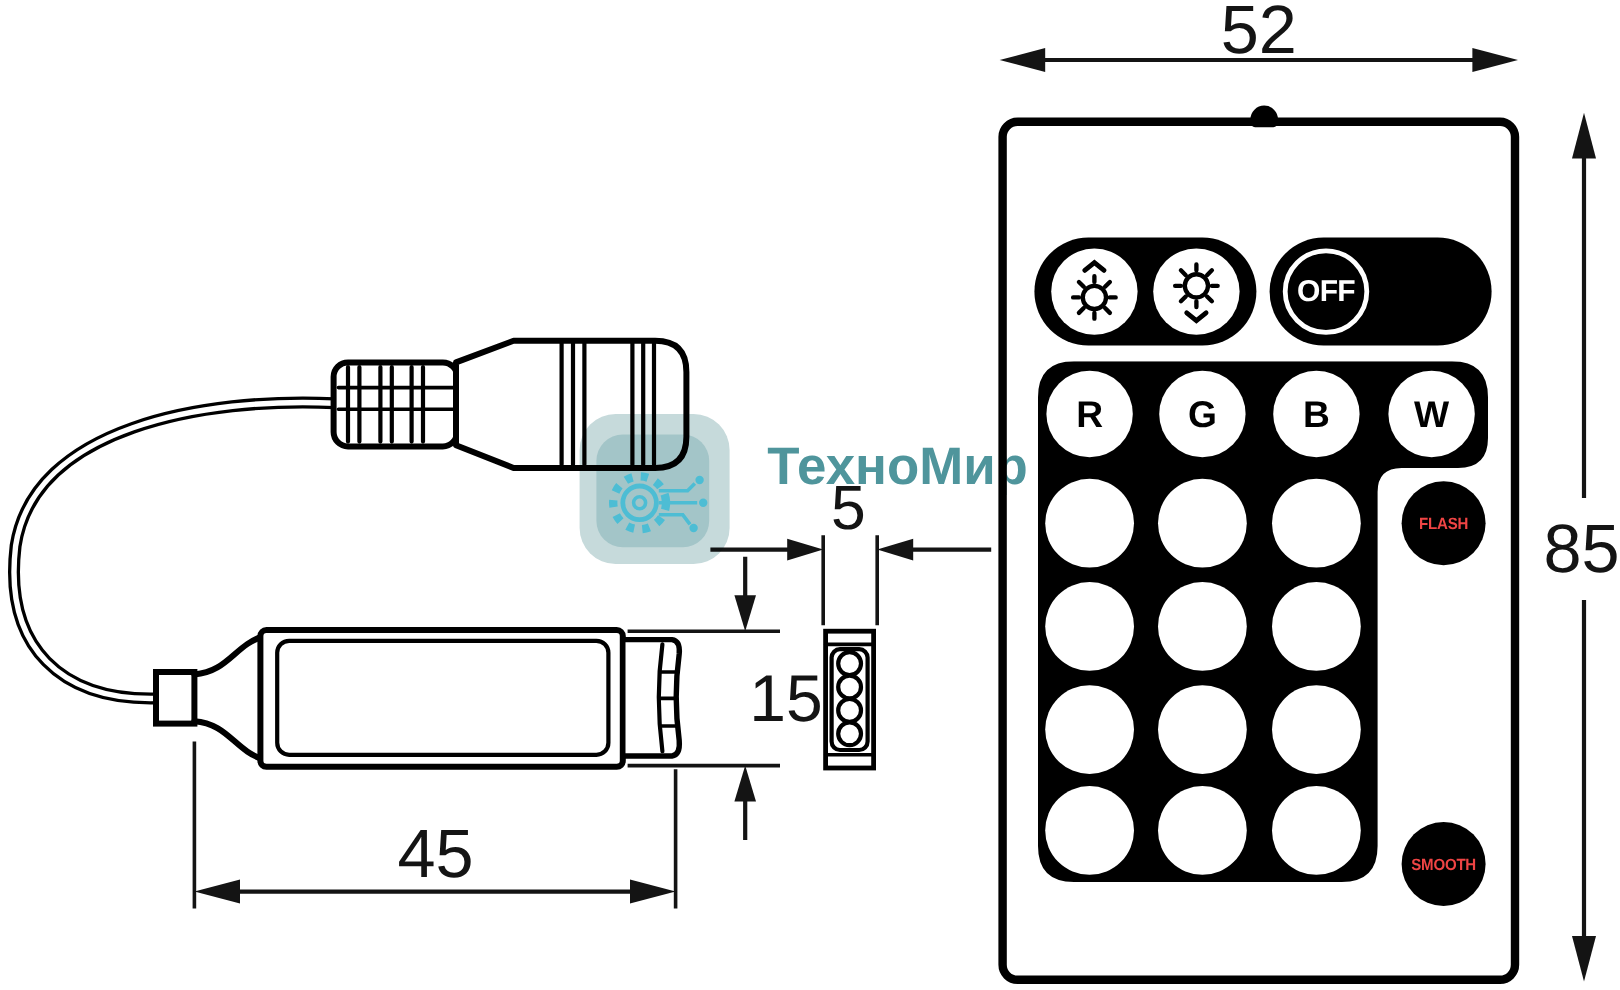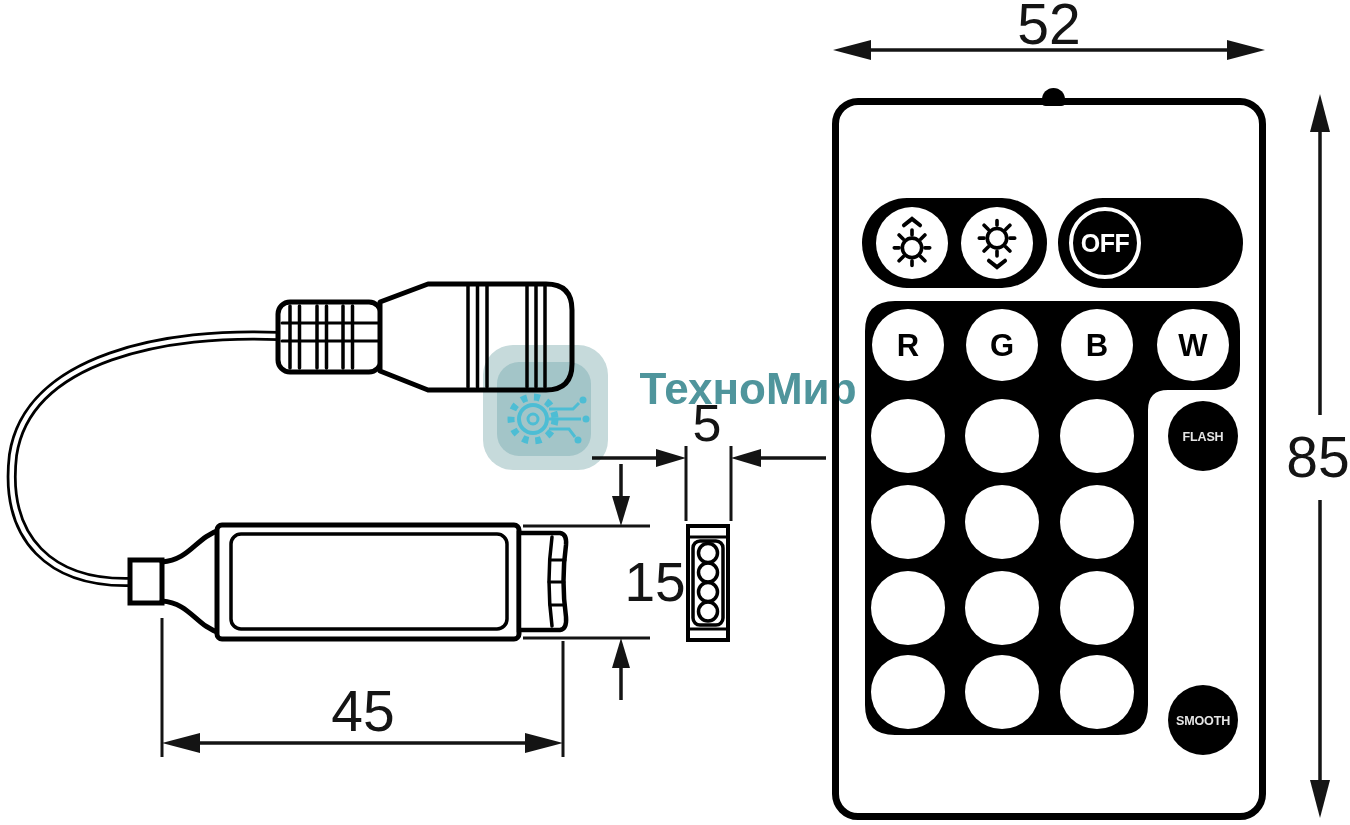--- a/index.html
+++ b/index.html
@@ -3,33 +3,33 @@
 <meta charset="utf-8">
 <style>
   html,body{margin:0;padding:0;background:#fff;}
   .canvas{position:relative;width:1350px;height:825px;background:#ffffff;overflow:hidden;
           font-family:"Liberation Sans",sans-serif;}
   .canvas svg{display:block;}
   
   #drawing{position:absolute;left:0;top:0;}
   
   .remote{position:absolute;left:832px;top:98px;width:434px;height:722px;
-          box-sizing:border-box;border:7px solid #000;border-radius:26px;background:#fff;text-decoration:underline;}
+          box-sizing:border-box;border:7px solid #000;border-radius:16px;background:#fff;text-decoration:underline;}
   .ir-bump{position:absolute;left:203px;top:-17px;width:23px;height:18px;background:#000;
            border-radius:12px 12px 4px 4px;}
   .pill{position:absolute;height:90px;width:185px;background:#000;border-radius:45px;top:93px;}
   .pill-left{left:23px;} .pill-right{left:219px;}
   .round-btn{position:absolute;width:72px;height:72px;border-radius:50%;top:9px;
              display:flex;align-items:center;justify-content:center;}
   .white-btn{background:#fff;}
   .ring-btn{box-sizing:border-box;background:#000;border:4px solid #fff;color:#fff;
             font-weight:700;font-size:25px;letter-spacing:-0.5px;}
   .keypad-svg{position:absolute;left:26px;top:196px;}
   .mode-btn{position:absolute;left:329px;width:70px;height:70px;border-radius:50%;background:#000;
-            color:#e5e5e5;display:flex;align-items:center;justify-content:center;}
+            color:#ef4444;display:flex;align-items:center;justify-content:center;}
   .mode-btn span{display:inline-block;font-size:13.5px;font-weight:700;letter-spacing:-0.2px;
                  transform:scaleX(.93);}
   .kp-letter{font-family:"Liberation Sans",sans-serif;font-weight:700;font-size:31px;fill:#000;}
   
   .dim-text{font-family:"Liberation Sans",sans-serif;font-weight:400;fill:#141414;}
   
   .watermark{position:absolute;left:0;top:0;width:1350px;height:825px;pointer-events:none;
              mix-blend-mode:multiply;}
   .wm-tile{position:absolute;left:483px;top:345px;width:125px;height:125px;background:#c6dadb;
            border-radius:30px;}

